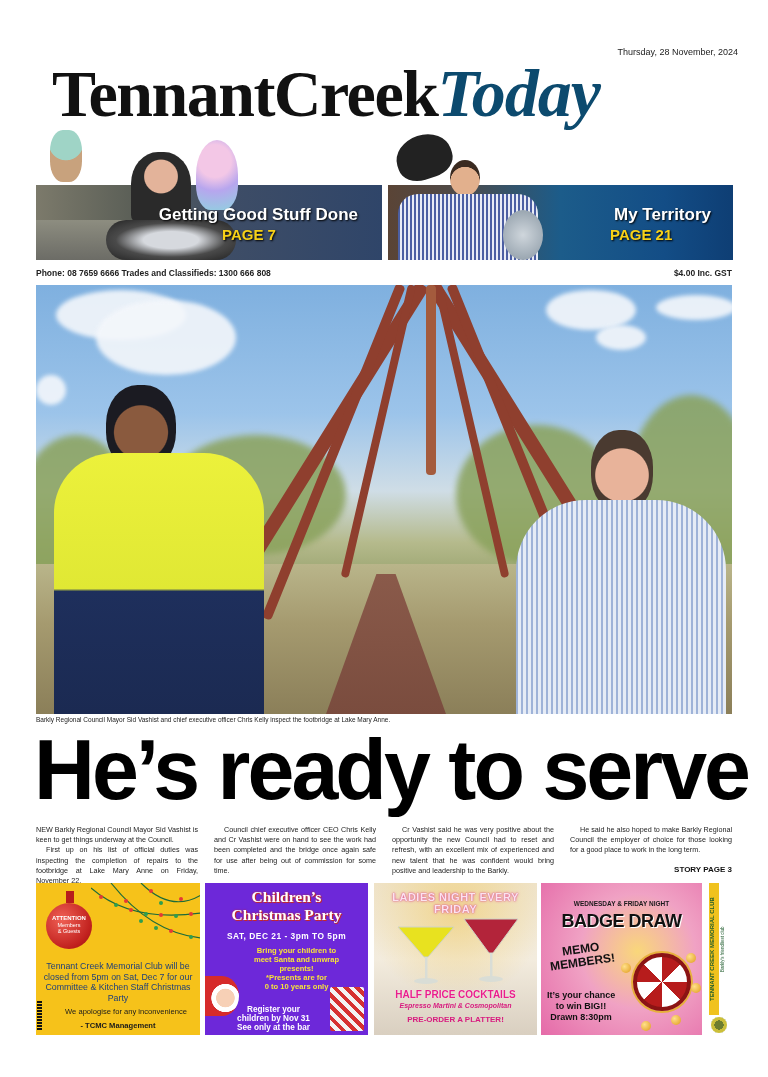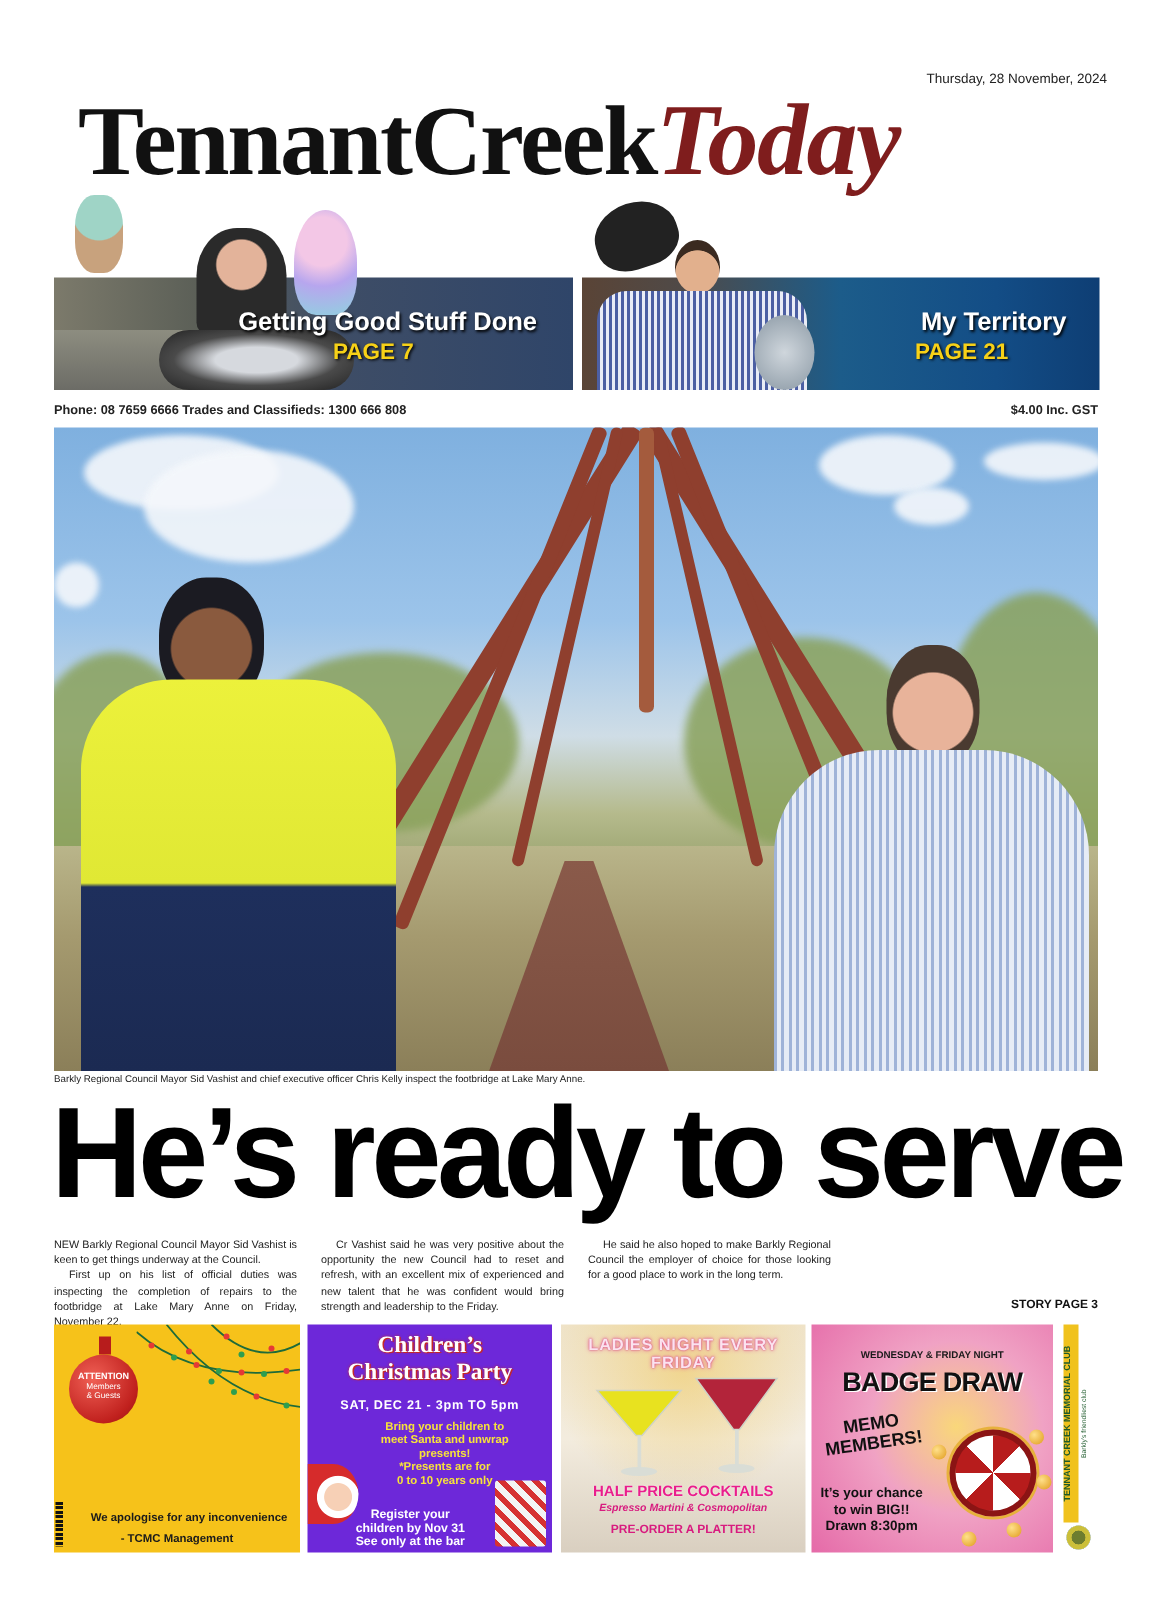--- a/index.html
+++ b/index.html
@@ -3,21 +3,21 @@
 <meta charset="utf-8">
 <style>
   * { box-sizing: border-box; margin: 0; padding: 0; }
   html, body { width: 768px; height: 1077px; background: #ffffff; overflow: hidden; }
   body { position: relative; font-family: "Liberation Sans", sans-serif; color: #111; }
 
   .date { position: absolute; top: 47px; right: 30px; font-size: 9px; color: #222; font-family: "Liberation Sans", sans-serif; }
 
   .masthead { position: absolute; top: 54px; left: 52px; width: 680px; height: 74px; white-space: nowrap; }
   .masthead .m1 { font-family: "Liberation Serif", serif; font-size: 66px; font-weight: 700; color: #111; letter-spacing: -1.5px; vertical-align: baseline; }
-  .masthead .m2 { font-family: "Liberation Serif", serif; font-size: 68px; font-weight: 700; font-style: italic; color: #7f1d1d; letter-spacing: -1px; }
+  .masthead .m2 { font-family: "Liberation Serif", serif; font-size: 68px; font-weight: 700; font-style: italic; color: #0c4a6e; letter-spacing: -1px; }
 
   
   .promo { position: absolute; top: 130px; height: 132px; }
   .promo .band { position: absolute; left: 0; right: 0; top: 55px; bottom: 2px; overflow: hidden; }
   .promo-left { left: 36px; width: 346px; }
   .promo-left .band { background: linear-gradient(90deg, #7c7a6b 0%, #5b5f57 28%, #3e4d66 55%, #2f4569 100%); }
   .promo-right { left: 388px; width: 345px; }
   .promo-right .band { background: linear-gradient(90deg, #5a4436 0%, #4f4a48 20%, #1c5c8a 50%, #134d86 80%, #0e3e74 100%); }
   .promo .title { position: absolute; right: 24px; top: 75px; color: #fff; font-weight: 700; font-size: 17px; text-shadow: 1px 1px 2px #000; }
   .promo .page { position: absolute; top: 96px; color: #f7d117; font-weight: 700; font-size: 15px; text-shadow: 1px 1px 2px #000; }
@@ -53,21 +53,21 @@
   .ad1 { left: 36px; width: 164px; background: #f6c21a; }
   .ad2 { left: 205px; width: 163px; background: #6d28d9; }
   .ad3 { left: 374px; width: 163px; background: linear-gradient(180deg, #efe3c9 0%, #f3ecde 50%, #d9cfc0 100%); }
   .ad4 { left: 541px; width: 161px; background: radial-gradient(circle at 60% 45%, #f9d77a 0%, #f0a2c4 45%, #e56aa8 100%); }
   .side-strip { position: absolute; left: 707px; top: 883px; width: 26px; height: 152px; }
 
   .bauble { position: absolute; left: 10px; top: 20px; width: 46px; height: 46px; border-radius: 50%; background: radial-gradient(circle at 35% 35%, #f06055, #c0201d 70%, #8c1412); color: #fff; font-size: 5.5px; line-height: 1.15; padding-top: 12px; }
   .bauble b { font-size: 6px; }
   .lights { position: absolute; left: 55px; top: 0; width: 110px; height: 75px; }
   .ad1 .body { position: absolute; top: 78px; left: 4px; right: 4px; color: #1e3f7a; font-size: 8.8px; line-height: 1.2; font-weight: 400; }
-  .ad1 .apology { position: absolute; top: 124px; left: 20px; right: 4px; color: #1b1b1b; font-size: 7.6px; font-weight: 700; }
+  .ad1 .apology { position: absolute; top: 124px; left: 20px; right: 4px; color: #1b1b1b; font-size: 7.6px; font-weight: 400; }
   .ad1 .sign { position: absolute; top: 138px; left: 4px; right: 4px; color: #1b1b1b; font-size: 7.6px; font-weight: 700; }
   .ad1 .code { position: absolute; left: 1px; top: 118px; width: 5px; height: 30px; background: repeating-linear-gradient(180deg, #111 0 2px, transparent 2px 3px); }
 
   .ad2 .ttl { position: absolute; top: 5px; left: 0; right: 0; color: #fff; font-family: "Liberation Serif", serif; font-weight: 700; font-size: 15.5px; line-height: 1.15; text-shadow: 0 0 2px #c62828, 1px 1px 0 #c62828; }
   .ad2 .when { position: absolute; top: 48px; left: 0; right: 0; color: #fff; font-weight: 700; font-size: 8.4px; letter-spacing: 0.5px; }
   .ad2 .info { position: absolute; top: 63px; left: 0; right: 0; color: #f7e23a; font-weight: 700; font-size: 7.6px; line-height: 1.2; padding-left: 20px; }
   .ad2 .reg { position: absolute; top: 122px; left: 14px; right: 40px; color: #fff; font-weight: 700; font-size: 8.2px; line-height: 1.12; }
   .santa { position: absolute; left: 0; top: 93px; width: 34px; height: 40px; background: radial-gradient(circle at 60% 55%, #f7d0b6 0 30%, #fff 32% 46%, #d62b2b 48%); border-radius: 0 50% 50% 0; }
   .gifts { position: absolute; right: 4px; bottom: 4px; width: 34px; height: 44px; background: repeating-linear-gradient(45deg, #d63131 0 4px, #f3f3f3 4px 8px); border-radius: 2px; }
 
@@ -154,21 +154,24 @@
 <div class="caption">Barkly Regional Council Mayor Sid Vashist and chief executive officer Chris Kelly inspect the footbridge at Lake Mary Anne.</div>
 
 <h1 class="headline">He’s ready to serve</h1>
 
 <div class="columns">
   <div>
     <p class="first">NEW Barkly Regional Council Mayor Sid Vashist is keen to get things underway at the Council.</p>
     <p>First up on his list of official duties was inspecting the completion of repairs to the footbridge at Lake Mary Anne on Friday, November 22.</p>
   </div>
   <div>
-    <p>Cr Vashist said he was very positive about the opportunity the new Council had to reset and refresh, with an excellent mix of experienced and new talent that he was confident would bring strength and leadership to the Friday.</p>
+    <p>Council chief executive officer CEO Chris Kelly and Cr Vashist were on hand to see the work had been completed and the bridge once again safe for use after being out of commission for some time.</p>
+  </div>
+  <div>
+    <p>Cr Vashist said he was very positive about the opportunity the new Council had to reset and refresh, with an excellent mix of experienced and new talent that he was confident would bring positive and leadership to the Barkly.</p>
   </div>
   <div>
     <p>He said he also hoped to make Barkly Regional Council the employer of choice for those looking for a good place to work in the long term.</p>
   </div>
 </div>
 <div class="story-ref">STORY PAGE 3</div>
 
 <div class="ad ad1">
   <svg class="lights" viewBox="0 0 110 75">
     <path d="M0 5 Q40 40 110 30" stroke="#1e6b3a" stroke-width="1.2" fill="none"></path>
@@ -193,20 +196,21 @@
         <circle cx="100" cy="54" r="2"></circle>
         <circle cx="65" cy="45" r="2"></circle>
       </g>
   </svg>
   <div style="position:absolute;left:30px;top:8px;width:8px;height:12px;background:#b71c1c;"></div>
   <div class="bauble">
     <b>ATTENTION</b><br>
     <span>Members</span><br>
     <span>&amp; Guests</span>
   </div>
+  <div class="body">Tennant Creek Memorial Club will be closed from 5pm on Sat, Dec 7 for our Committee &amp; Kitchen Staff Christmas Party</div>
   <div class="apology">We apologise for any inconvenience</div>
   <div class="sign">- TCMC Management</div>
   <div class="code"></div>
 </div>
 
 <div class="ad ad2">
   <div class="ttl">
     <span>Children’s</span><br>
     <span>Christmas Party</span>
   </div>

